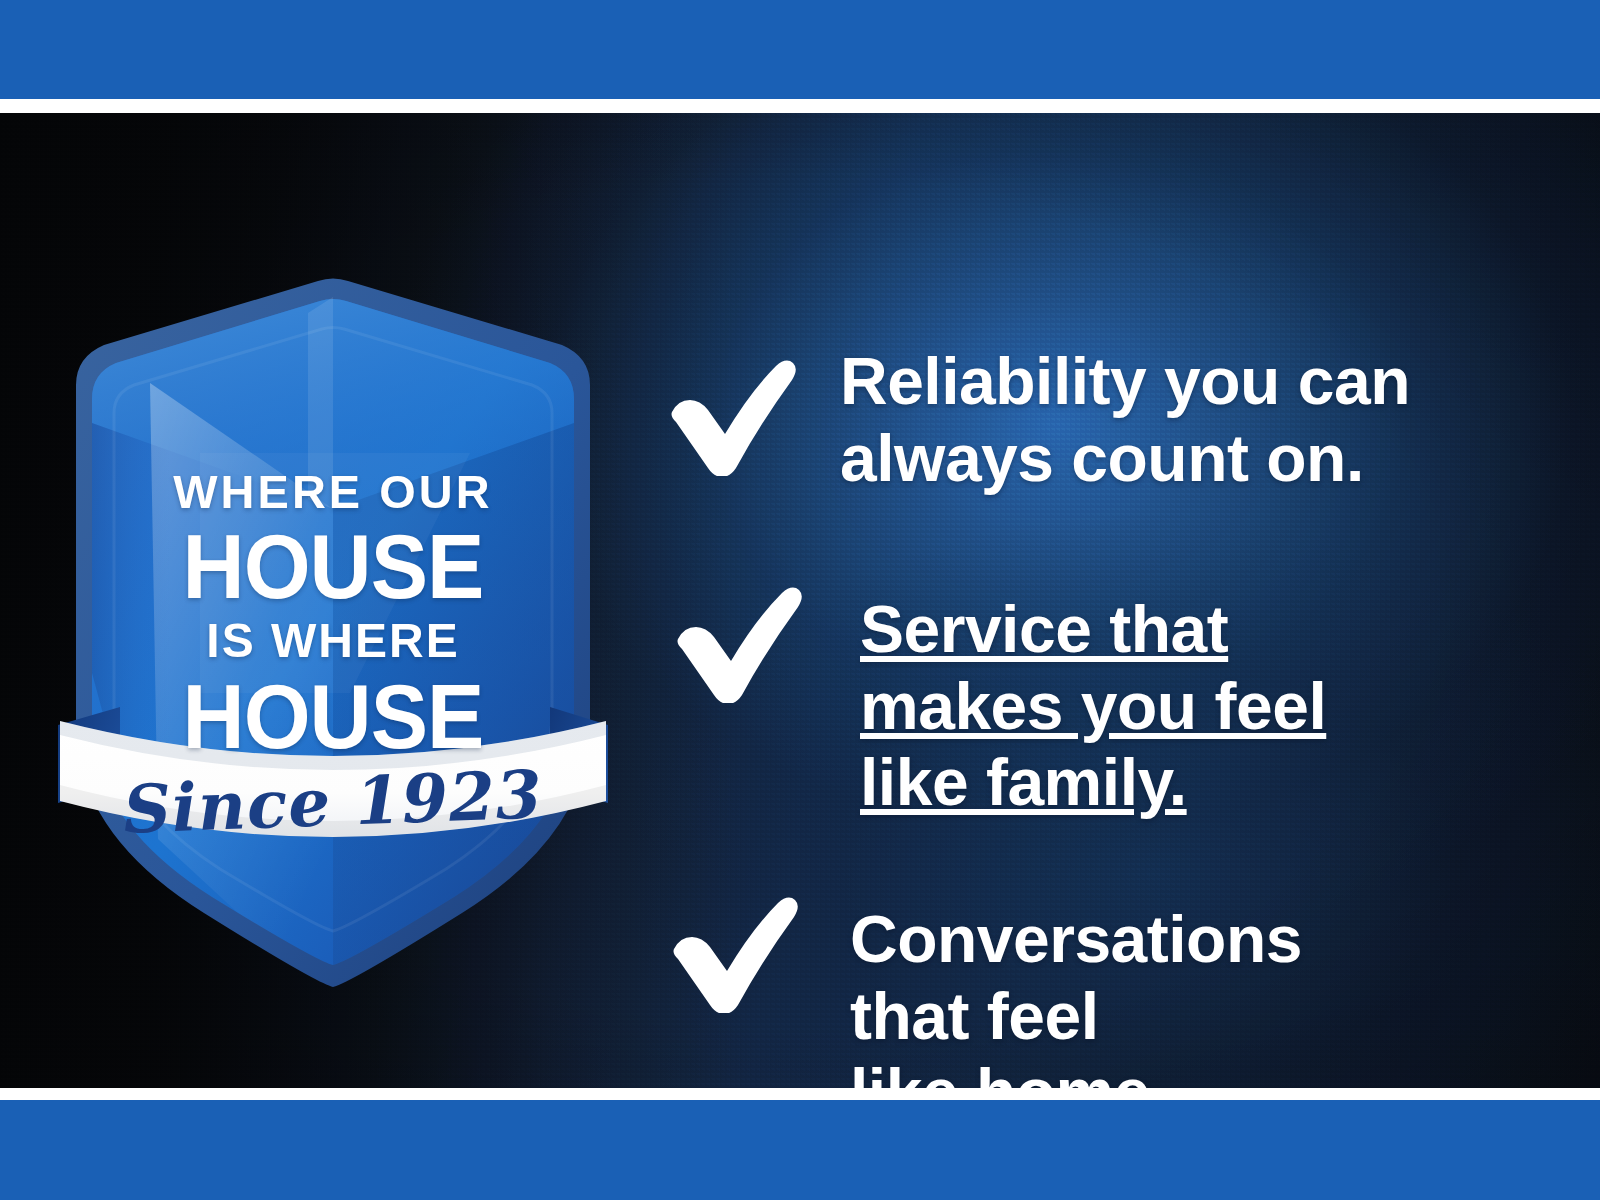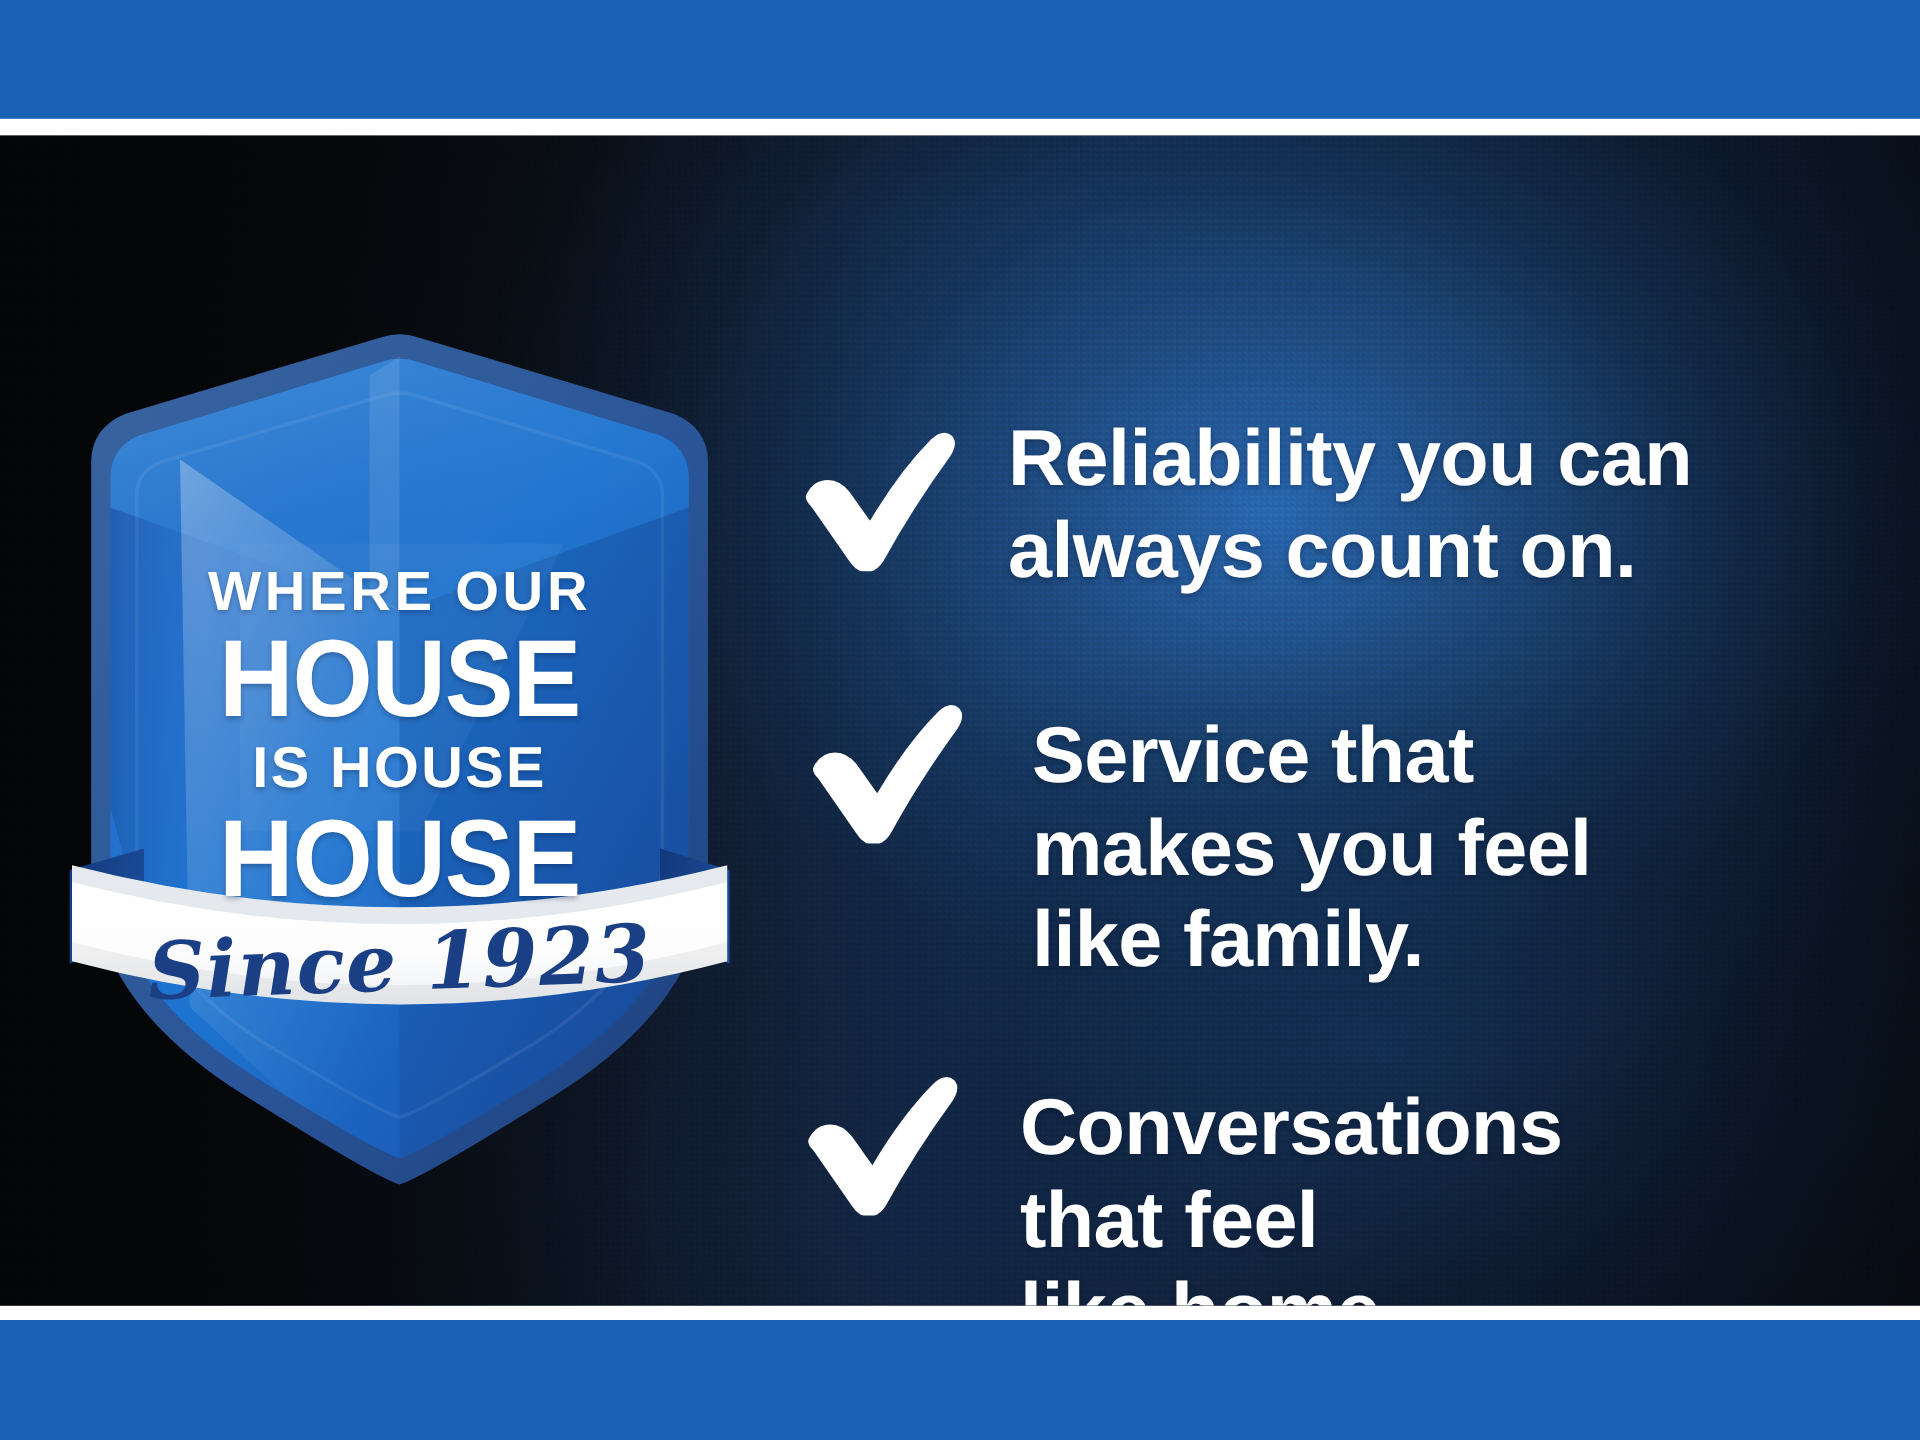--- a/index.html
+++ b/index.html
@@ -171,21 +171,21 @@
     font-family:"Liberation Sans", sans-serif;
     font-weight:bold;
     font-size:66px;
     line-height:1.16;
     letter-spacing:-0.5px;
     white-space:pre-line;
     text-shadow:0 2px 5px rgba(4,14,34,0.35);
     padding-top:8px;
   }
   .bullet.b1 .bullet-text{ margin-left:14px; }
-  .bullet.b2 .bullet-text{ margin-left:28px; }
+  .bullet.b2 .bullet-text{ margin-left:28px;text-decoration:underline; }
   .bullet.b3 .bullet-text{ margin-left:22px; }
 </style>
 </head>
 <body>
 
 <div id="poster">
 
   <div class="brand-bar top"></div>
 
   <div class="stage">
@@ -271,21 +271,21 @@
         <path d="M10 448 Q283 518 556 448 L556 528 Q283 600 10 528 Z" fill="url(#gRibbon)"></path>
 
         <path d="M10 512 Q283 584 556 512 L556 528 Q283 600 10 528 Z" fill="#000000" opacity="0.055"></path>
 
         <path d="M10 448 Q283 518 556 448 L556 462 Q283 532 10 462 Z" fill="#0d2d63" opacity="0.10"></path>
       </svg>
 
       <div class="badge-type">
         <div class="bt-line bt-where">WHERE OUR</div>
         <div class="bt-line bt-house1">HOUSE</div>
-        <div class="bt-line bt-isyour">IS HOUSE</div>
+        <div class="bt-line bt-isyour">IS WHERE</div>
         <div class="bt-line bt-house2">HOUSE</div>
       </div>
 
       <div class="badge-script">Since 1923</div>
     </div>
 
     <div class="bullets">
 
       <div class="bullet b1">
         <span class="check-icon">

